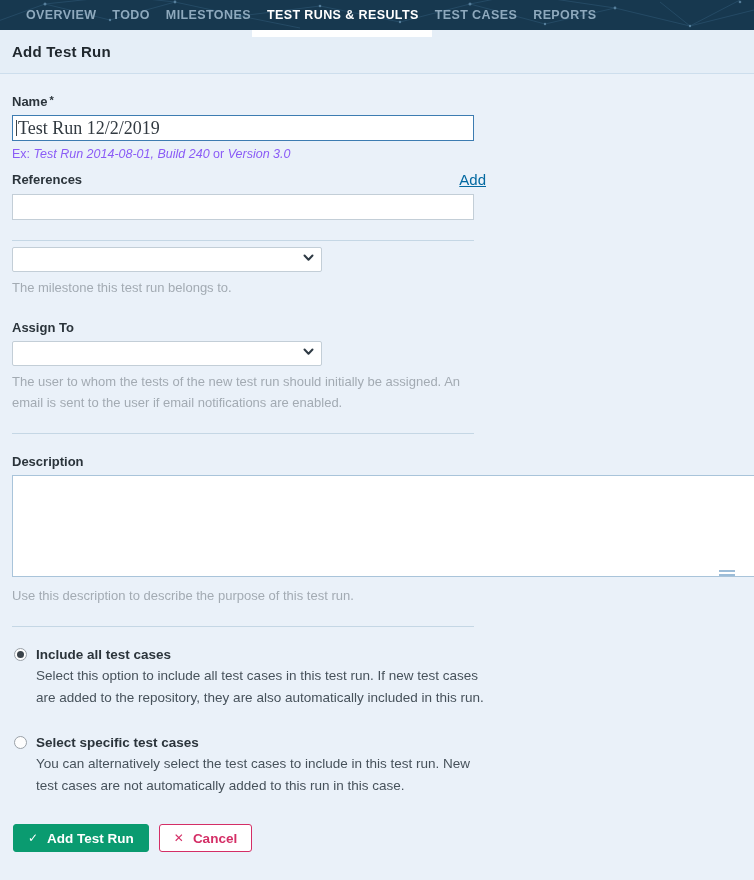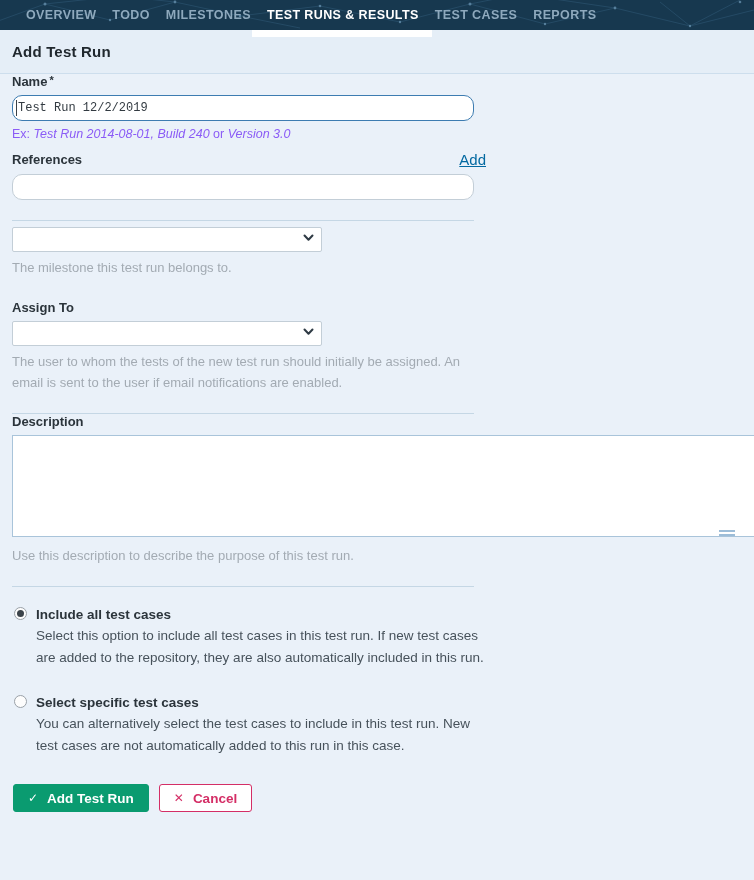--- a/index.html
+++ b/index.html
@@ -36,28 +36,28 @@
     display:flex;align-items:center;padding-left:12px;
   }
   .band h1{
     margin:0;font-size:15px;font-weight:bold;color:#20282e;letter-spacing:.2px;
   }
 
   
   .form{position:relative;padding-left:12px;}
   .col{width:462px;position:relative;}
 
-  .lbl{font-size:13px;font-weight:bold;color:#2b343b;}
+  .lbl{font-size:13px;font-weight:bold;color:#2b343b;margin-top:20px;}
   .req{color:#2b343b;font-weight:bold;margin-left:2px;font-size:11px;vertical-align:top;}
 
   .txt-input{
     box-sizing:border-box;width:462px;height:26px;margin-top:6px;
-    border:1px solid #c3ced7;border-radius:10px;background:#fff;
-    font-family:Liberation Mono, monospace;
-    font-size:12px;color:#323a41;padding:0 5px;outline:none;display:block;
+    border:1px solid #c3ced7;border-radius:0;background:#fff;
+    font-family:Liberation Serif, serif;
+    font-size:18px;color:#323a41;padding:0 5px;outline:none;display:block;
   }
   .txt-input.focused{border:1px solid #3d7cb1;}
   .input-wrap{position:relative;width:462px;}
   .caret{
     position:absolute;left:4px;top:5px;width:1px;height:16px;background:#3a4147;
     pointer-events:none;
   }
 
   .hint{font-size:12.5px;color:#8b5cf6;margin-top:6px;}
   .hint .it{font-style:italic;}
@@ -87,21 +87,21 @@
   textarea.desc{
     box-sizing:border-box;display:block;width:762px;height:102px;
     border:1px solid #a9c4da;background:#fff;border-radius:0;
     font-family:"Liberation Sans","DejaVu Sans",sans-serif;
     font-size:13.5px;color:#323a41;padding:4px 5px;outline:none;resize:none;
   }
   .grip{position:absolute;left:707px;top:93px;width:16px;cursor:nwse-resize;}
   .grip i{display:block;height:2px;background:#9dbdd8;margin-top:2px;}
 
   
-  .radio-row{display:flex;align-items:flex-start;margin-top:20px;cursor:pointer;}
+  .radio-row{display:flex;align-items:center;margin-top:20px;cursor:pointer;}
   .radio-row.second{margin-top:26px;}
   .radio{
     box-sizing:border-box;width:13px;height:13px;border-radius:50%;
     border:1px solid #979fa0;background:#fdfdfd;margin-left:2px;
     border:1px solid #9aa1a8;position:relative;flex:none;
   }
   .radio.checked::after{
     content:"";position:absolute;left:2px;top:2px;width:7px;height:7px;
     border-radius:50%;background:#3b434a;
   }

